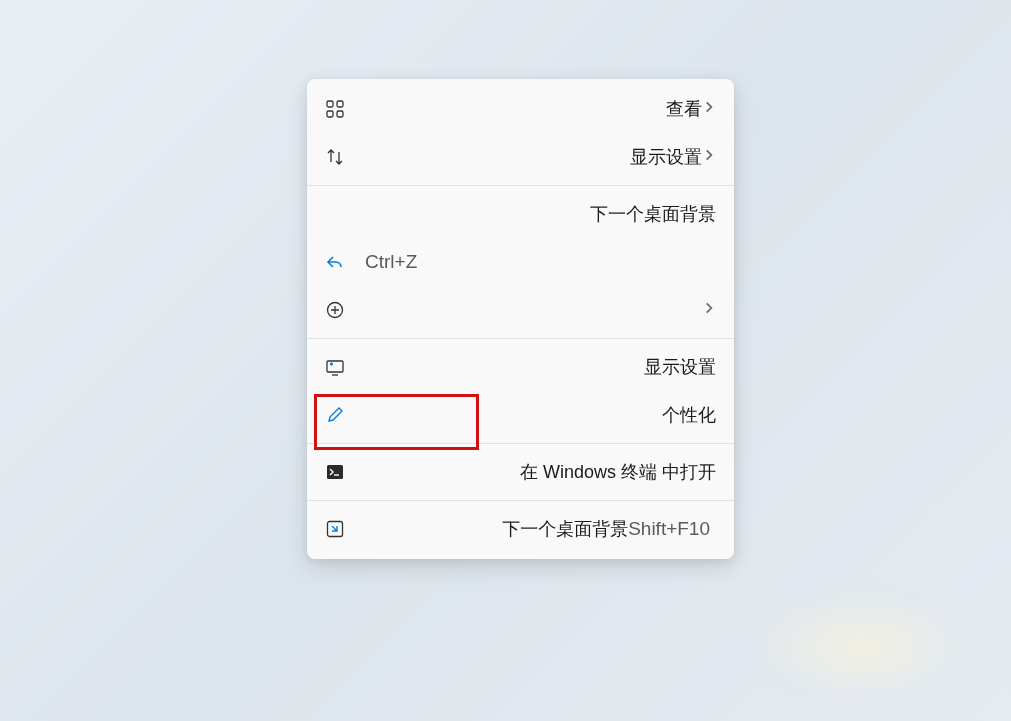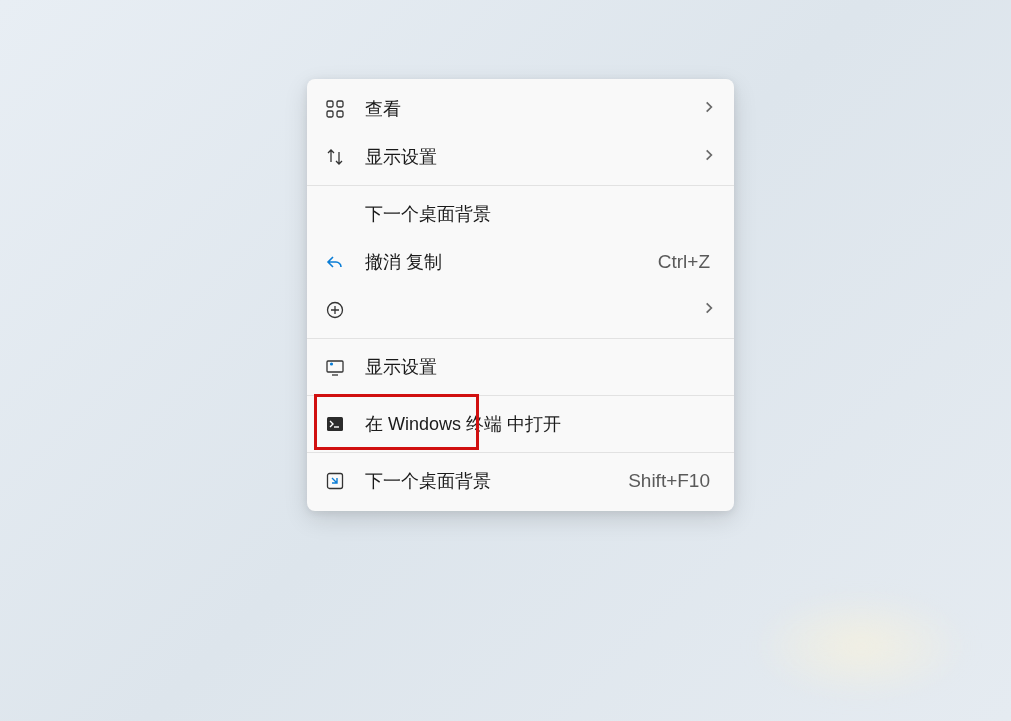--- a/index.html
+++ b/index.html
@@ -38,20 +38,21 @@
     }
     .icon-slot svg {
       width: 20px;
       height: 20px;
     }
     .item-label {
       flex: 1;
       font-size: 18px;
       color: #1a1a1a;
       font-weight: 400;
+      text-align: right;
     }
     .item-shortcut {
       font-size: 19px;
       color: #5a5a5a;
       margin-right: 6px;
     }
     .chevron {
       margin-left: auto;
       color: #6a6a6a;
     }
@@ -122,21 +123,20 @@
     <span class="icon-slot"></span>
     <span class="item-label">下一个桌面背景</span>
   </div>
 
   <div class="menu-item">
     <span class="icon-slot">
       <svg viewBox="0 0 20 20" fill="none" stroke="#0a7dd6" stroke-width="1.6">
         <path d="M8 5L3 10l5 5M3 10h8a5 5 0 0 1 5 5"></path>
       </svg>
     </span>
-    <span class="item-label">撤消 复制</span>
     <span class="item-shortcut">Ctrl+Z</span>
   </div>
 
   <div class="menu-item">
     <span class="icon-slot">
       <svg viewBox="0 0 20 20" fill="none" stroke="#333" stroke-width="1.3">
         <circle cx="10" cy="10" r="7.5"></circle>
         <path d="M10 6v8M6 10h8"></path>
       </svg>
     </span>
@@ -153,20 +153,28 @@
     <span class="icon-slot">
       <svg viewBox="0 0 20 20" fill="none" stroke="#333" stroke-width="1.3">
         <rect x="2" y="4" width="16" height="11" rx="1"></rect>
         <path d="M7 18h6"></path>
         <circle cx="6.5" cy="7" r="1.6" fill="#0a7dd6" stroke="none"></circle>
       </svg>
     </span>
     <span class="item-label">显示设置</span>
   </div>
 
+  <div class="menu-item">
+    <span class="icon-slot">
+      <svg viewBox="0 0 20 20" fill="none" stroke="#0a7dd6" stroke-width="1.4">
+        <path d="M14 3l3 3-9 9-4 1 1-4 9-9z"></path>
+      </svg>
+    </span>
+    <span class="item-label">个性化</span>
+  </div>
 
   <div class="divider"></div>
 
   <div class="menu-item">
     <span class="icon-slot">
       <svg viewBox="0 0 20 20">
         <rect x="2" y="3" width="16" height="14" rx="1.5" fill="#2b2b2b"></rect>
         <path d="M5 7l3 3-3 3" stroke="#fff" stroke-width="1.4" fill="none"></path>
         <path d="M9 13h5" stroke="#fff" stroke-width="1.4"></path>
       </svg>

